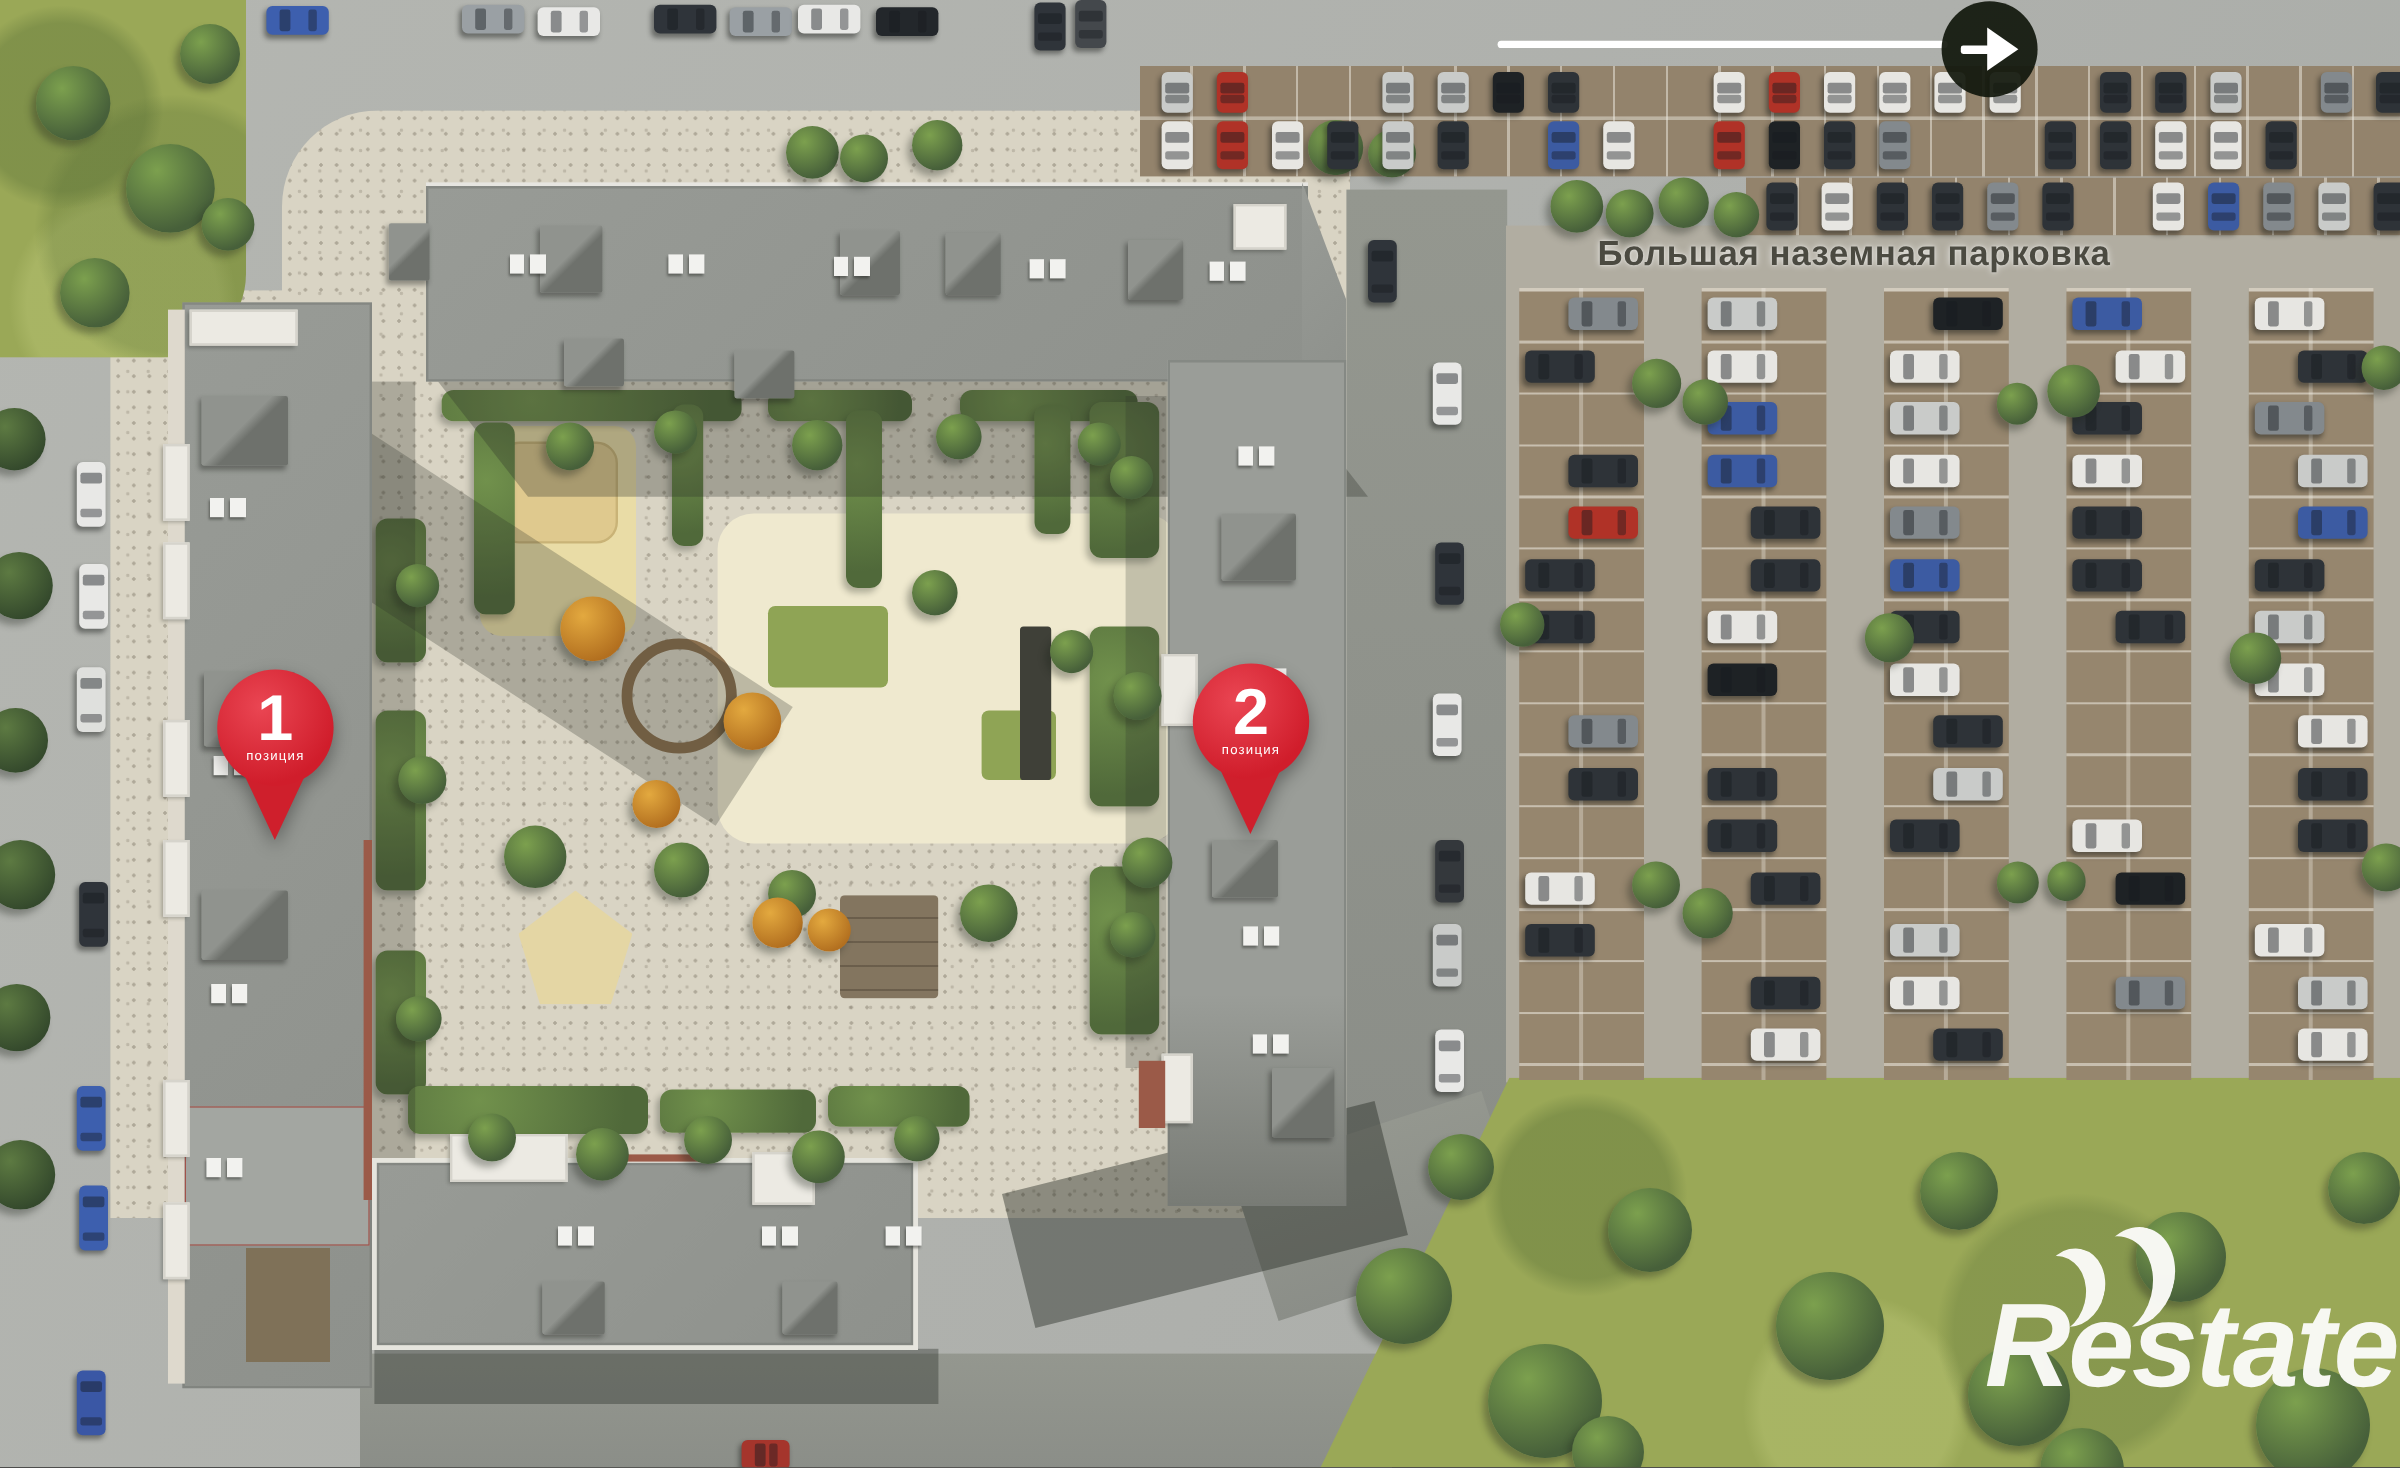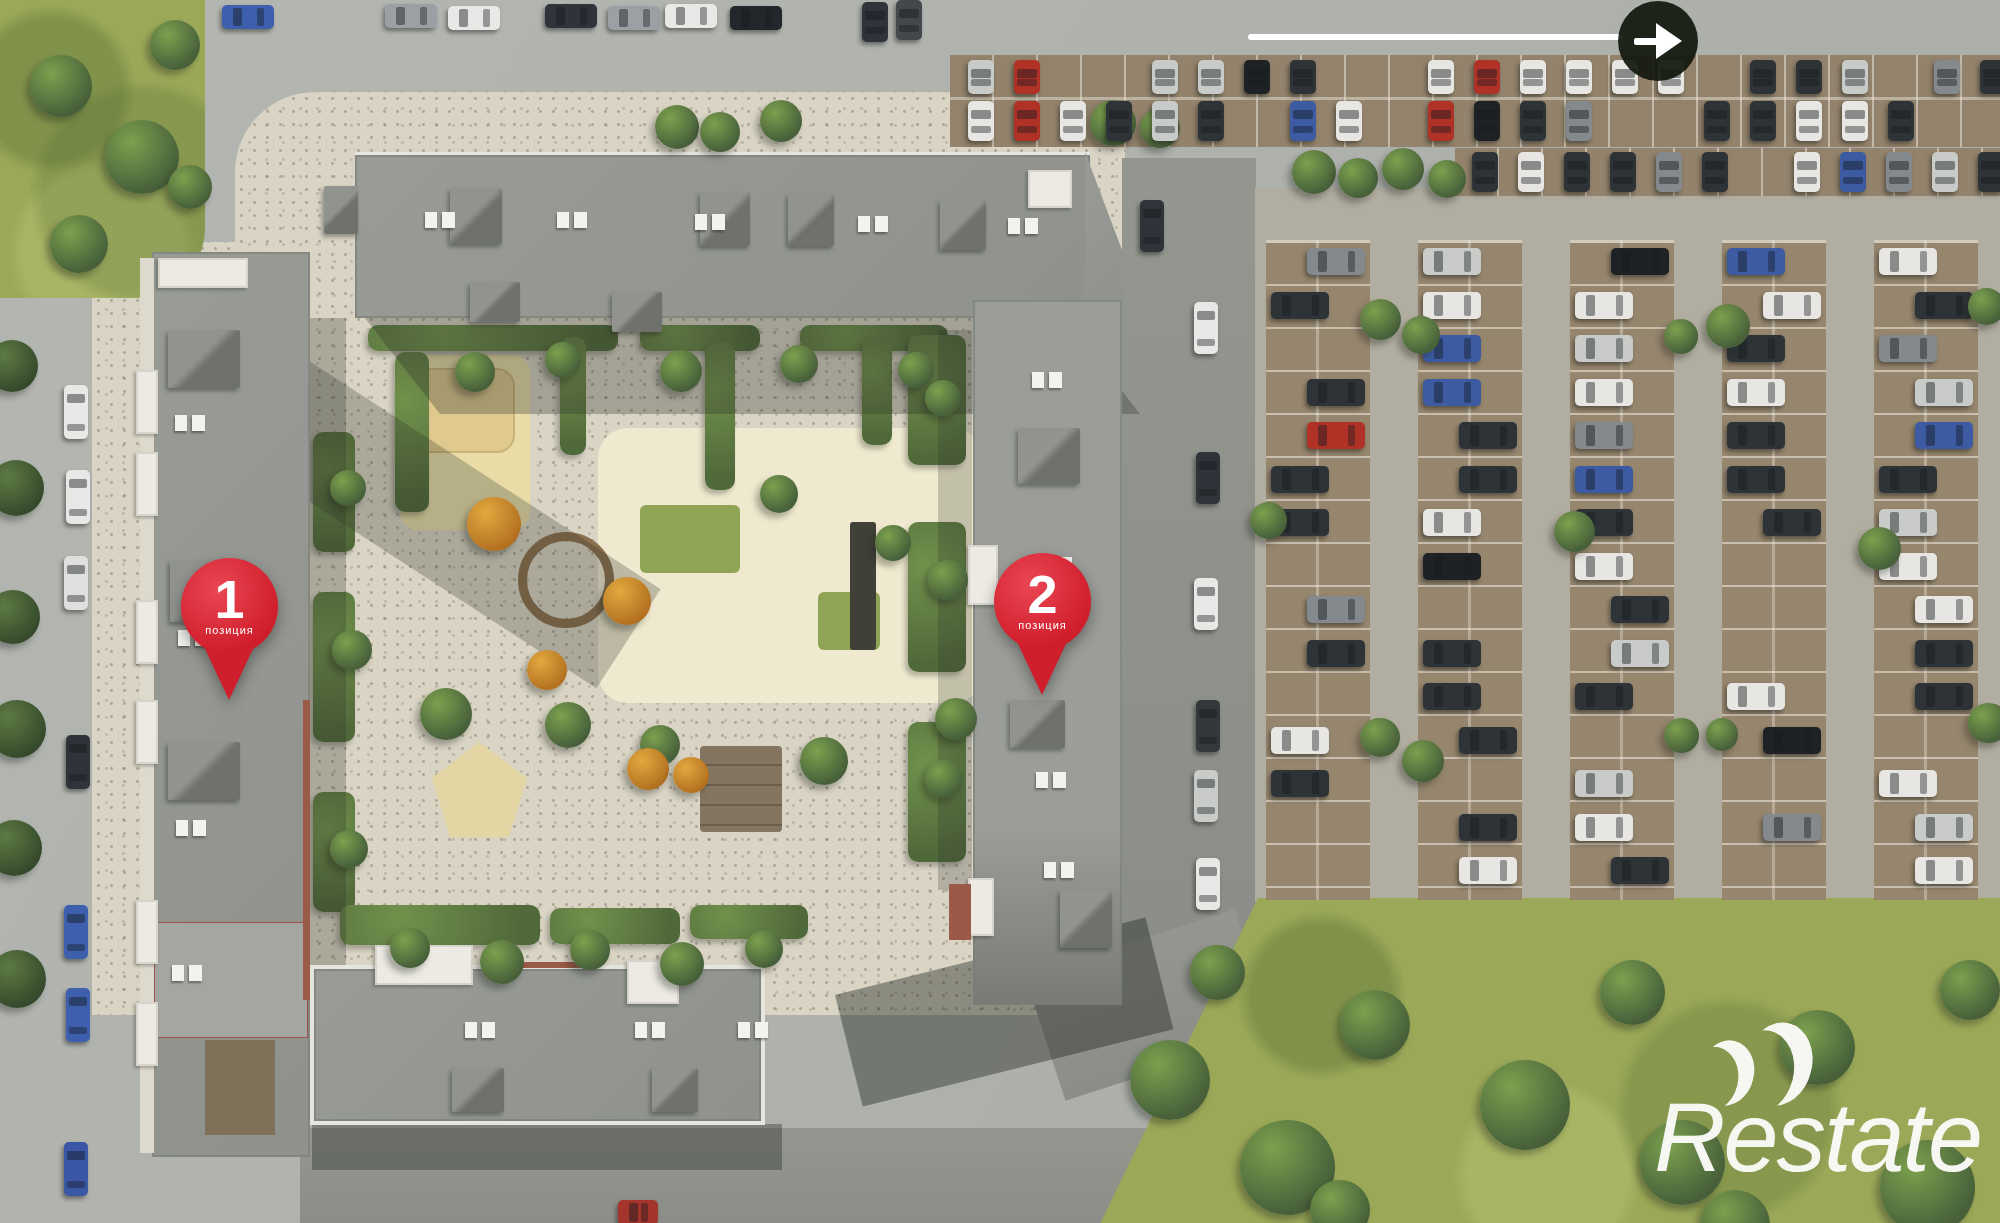--- a/index.html
+++ b/index.html
@@ -81,22 +81,22 @@
   .pin{width:100px;height:156px;z-index:10;filter:drop-shadow(0 6px 7px rgba(0,0,0,.35));cursor:pointer;}
   .pin .head{left:1px;top:0;width:97px;height:97px;border-radius:50%;
     background:radial-gradient(circle at 38% 32%, #ea4653, #d01d2b 72%);}
   .pin .tail{left:19px;top:78px;width:0;height:0;border-left:30px solid transparent;
     border-right:30px solid transparent;border-top:64px solid #cf1f2c;}
   .pin .num{left:0;top:10px;width:99px;text-align:center;color:#fff;font-size:54px;font-weight:bold;}
   .pin .cap{left:0;top:66px;width:99px;text-align:center;color:#fff;font-size:11px;letter-spacing:1px;}
 
   
   .watermark{left:1630px;top:1052px;width:380px;height:170px;z-index:12;opacity:.97;}
-  .watermark .txt{left:24px;top:28px;color:#fbfbf8;font-size:99px;font-style:italic;
-     letter-spacing:-2px;font-weight:normal;}
+  .watermark .txt{left:24px;top:12px;color:#fbfbf8;font-size:99px;font-style:italic;
+     letter-spacing:-2px;font-weight:bold;}
   .cres{border-radius:50%;background:transparent;}
   .cres.c1{left:70px;top:-12px;width:54px;height:66px;box-shadow:inset -14px 10px 0 0 #fbfbf8;transform:rotate(14deg);}
   .cres.c2{left:116px;top:-30px;width:66px;height:84px;box-shadow:inset -16px 12px 0 0 #fbfbf8;transform:rotate(14deg);}
 </style>
 </head>
 <body>
 
 <div id="stage">
 
   <div class="plaza" style="left:235px;top:92px;width:890px;height:923px;border-radius:80px 0 0 0;"></div>
@@ -136,20 +136,21 @@
   <div class="bldg" style="left:310px;top:965px;width:455px;height:160px;border:4px solid rgba(238,237,230,.9);"></div>
   <div style="left:154px;top:922px;width:154px;height:116px;background:#a3a6a1;border:1px solid #a0524a;z-index:5;"></div>
   <div style="left:205px;top:1040px;width:70px;height:95px;background:#7f7158;z-index:5;"></div>
 
   <div class="arrow-line"></div>
   <div class="arrow-circle">
     <span class="bar"></span>
       <span class="head"></span>
   </div>
 
+  <div class="parking-label">Большая наземная парковка</div>
 
   <div class="pin" style="left:180px;top:558px;">
     <div class="tail"></div>
       <div class="head"></div>
     <div class="num">1</div>
     <div class="cap">позиция</div>
   </div>
   <div class="pin" style="left:993px;top:553px;">
     <div class="tail"></div>
       <div class="head"></div>

